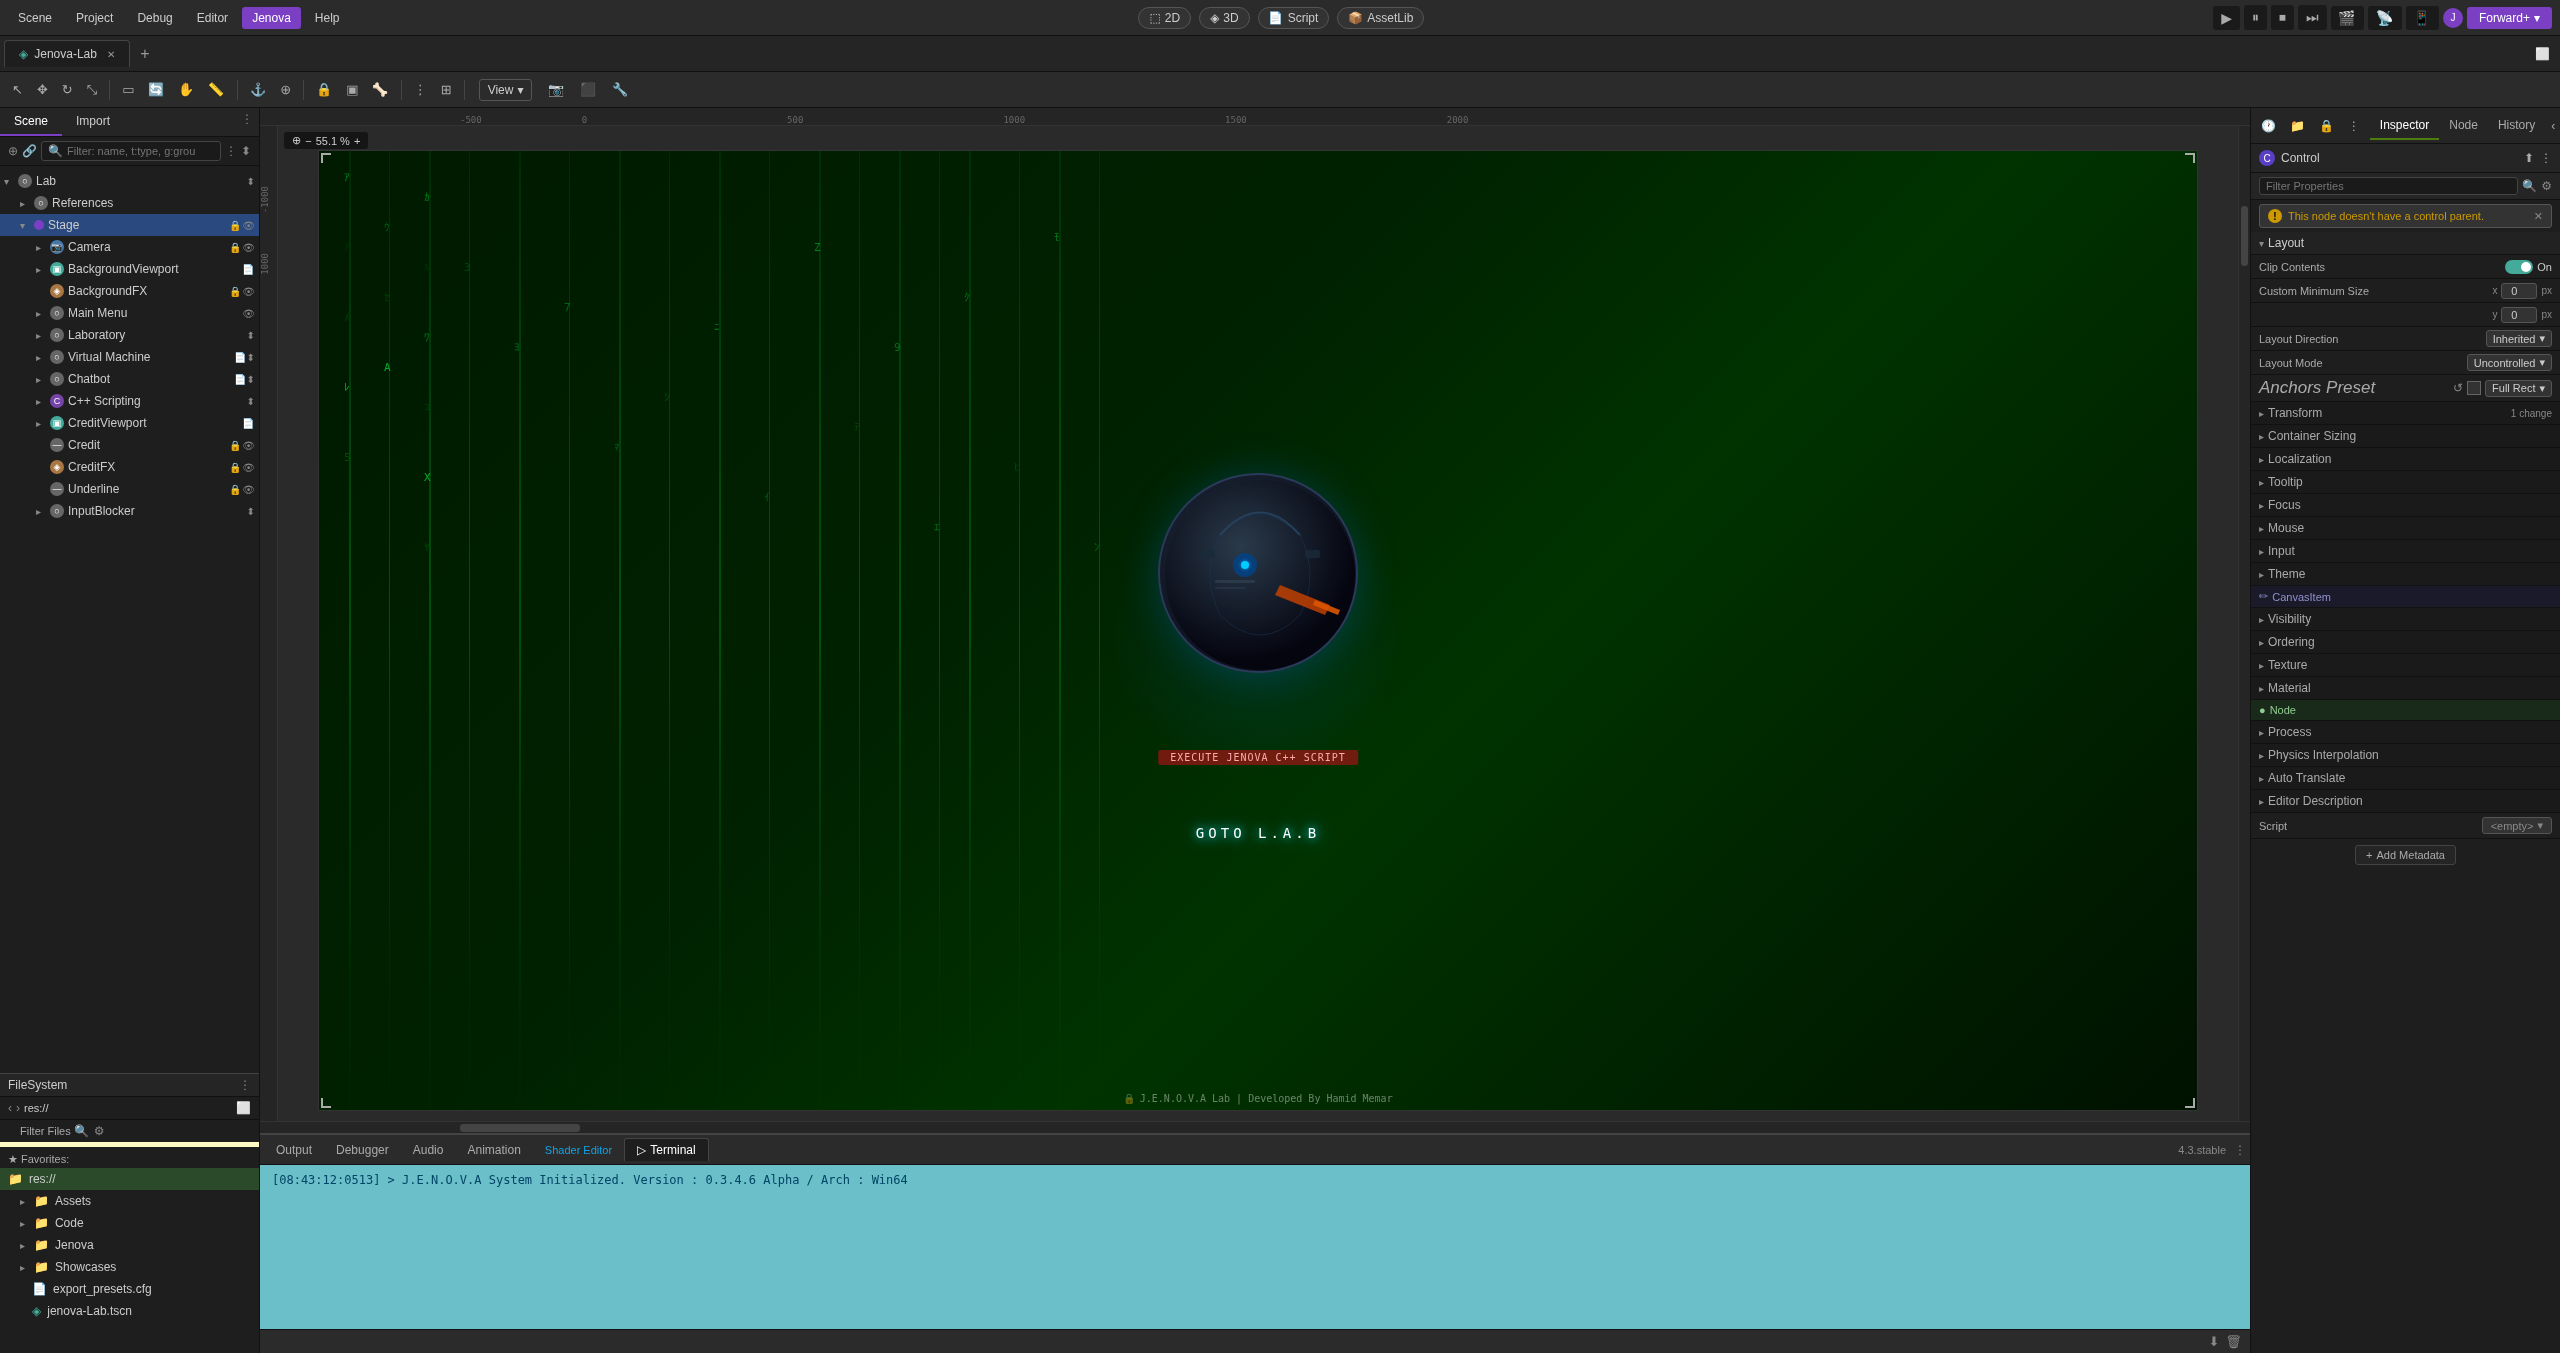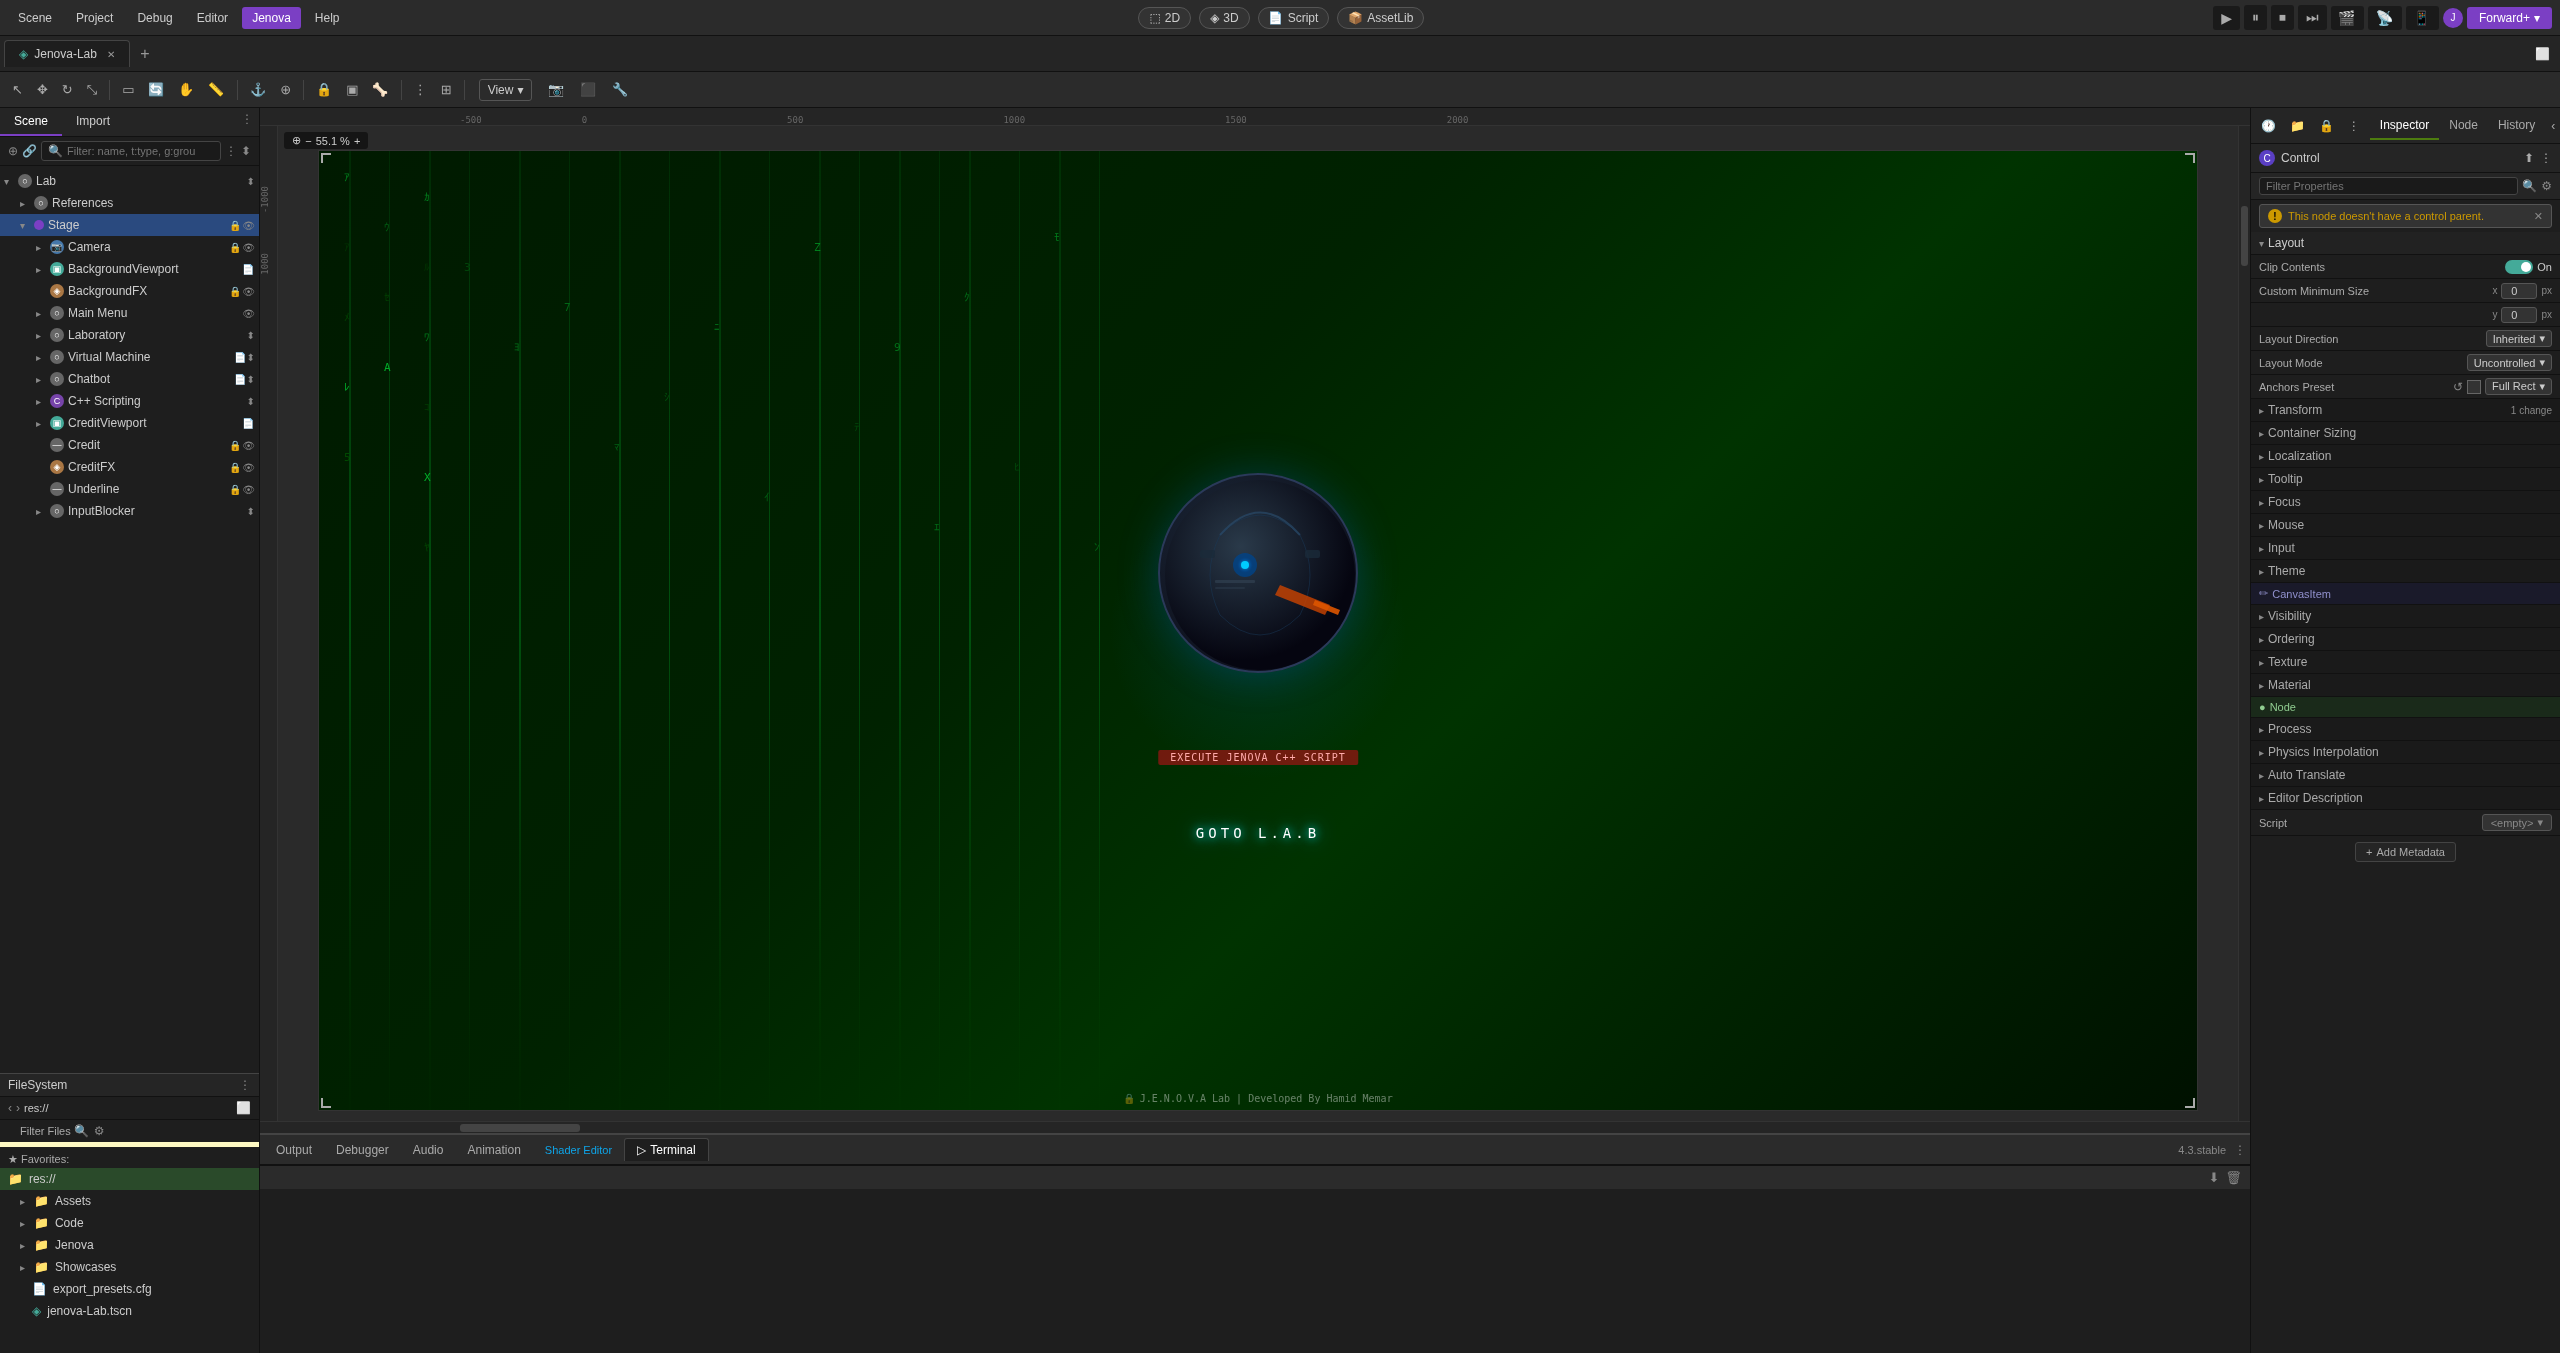--- a/index.html
+++ b/index.html
@@ -550,20 +550,23 @@
         <div style="padding:4px 12px;cursor:pointer;color:#0ea5e9;font-size:11px;">Shader Editor</div>
         <div style="padding:4px 12px;cursor:pointer;color:#fff;font-size:12px;background:#1e1e1e;border-radius:3px 3px 0 0;border:1px solid #444;border-bottom:none;display:flex;align-items:center;gap:4px;">
           <span>▷</span>
           <span>Terminal</span>
         </div>
         <div style="flex:1;"></div>
         <div style="color:#888;font-size:11px;margin-right:8px;">4.3.stable</div>
         <div style="color:#888;cursor:pointer;">⋮</div>
       </div>
 
+      <div style="flex:1;background:#6bbfc9;padding:8px 12px;font-family:monospace;font-size:12px;color:#003344;overflow-y:auto;">
+        <span style="color:#004466;">[08:43:12:0513] &gt; J.E.N.O.V.A System Initialized. Version : 0.3.4.6 Alpha / Arch : Win64</span>
+      </div>
 
       <div style="display:flex;align-items:center;justify-content:flex-end;padding:4px 8px;background:#2b2b2b;border-top:1px solid #111;gap:6px;">
         <div style="color:#888;cursor:pointer;font-size:13px;">⬇</div>
         <div style="color:#888;cursor:pointer;font-size:13px;">🗑</div>
       </div>
     </div>
   </div>
 
   <div class="right-panel">
 
@@ -650,21 +653,21 @@
 
       <div style="display:flex;align-items:center;padding:3px 8px;border-bottom:1px solid #111;min-height:24px;">
         <span style="color:#aaa;font-size:11px;flex:1;">Layout Mode</span>
         <div style="background:#333;border:1px solid #555;color:#ccc;padding:1px 6px;border-radius:3px;font-size:11px;display:flex;align-items:center;gap:4px;cursor:pointer;">
           <span>Uncontrolled</span>
           <span>▾</span>
         </div>
       </div>
 
       <div style="display:flex;align-items:center;padding:3px 8px;border-bottom:1px solid #111;min-height:24px;">
-        <span style="color:#aaa;font-size:11px;flex:1;">Anchors Preset</span>
+        <span style="color:#aaa;font-size:17px;flex:1;font-style:italic;">Anchors Preset</span>
         <div style="display:flex;align-items:center;gap:4px;">
           <div style="color:#888;cursor:pointer;font-size:12px;">↺</div>
           <div style="width:14px;height:14px;border:1px solid #666;background:#333;"></div>
           <div style="background:#333;border:1px solid #555;color:#ccc;padding:1px 6px;border-radius:3px;font-size:11px;display:flex;gap:4px;cursor:pointer;">
             <span>Full Rect</span>
             <span>▾</span>
           </div>
         </div>
       </div>
 

